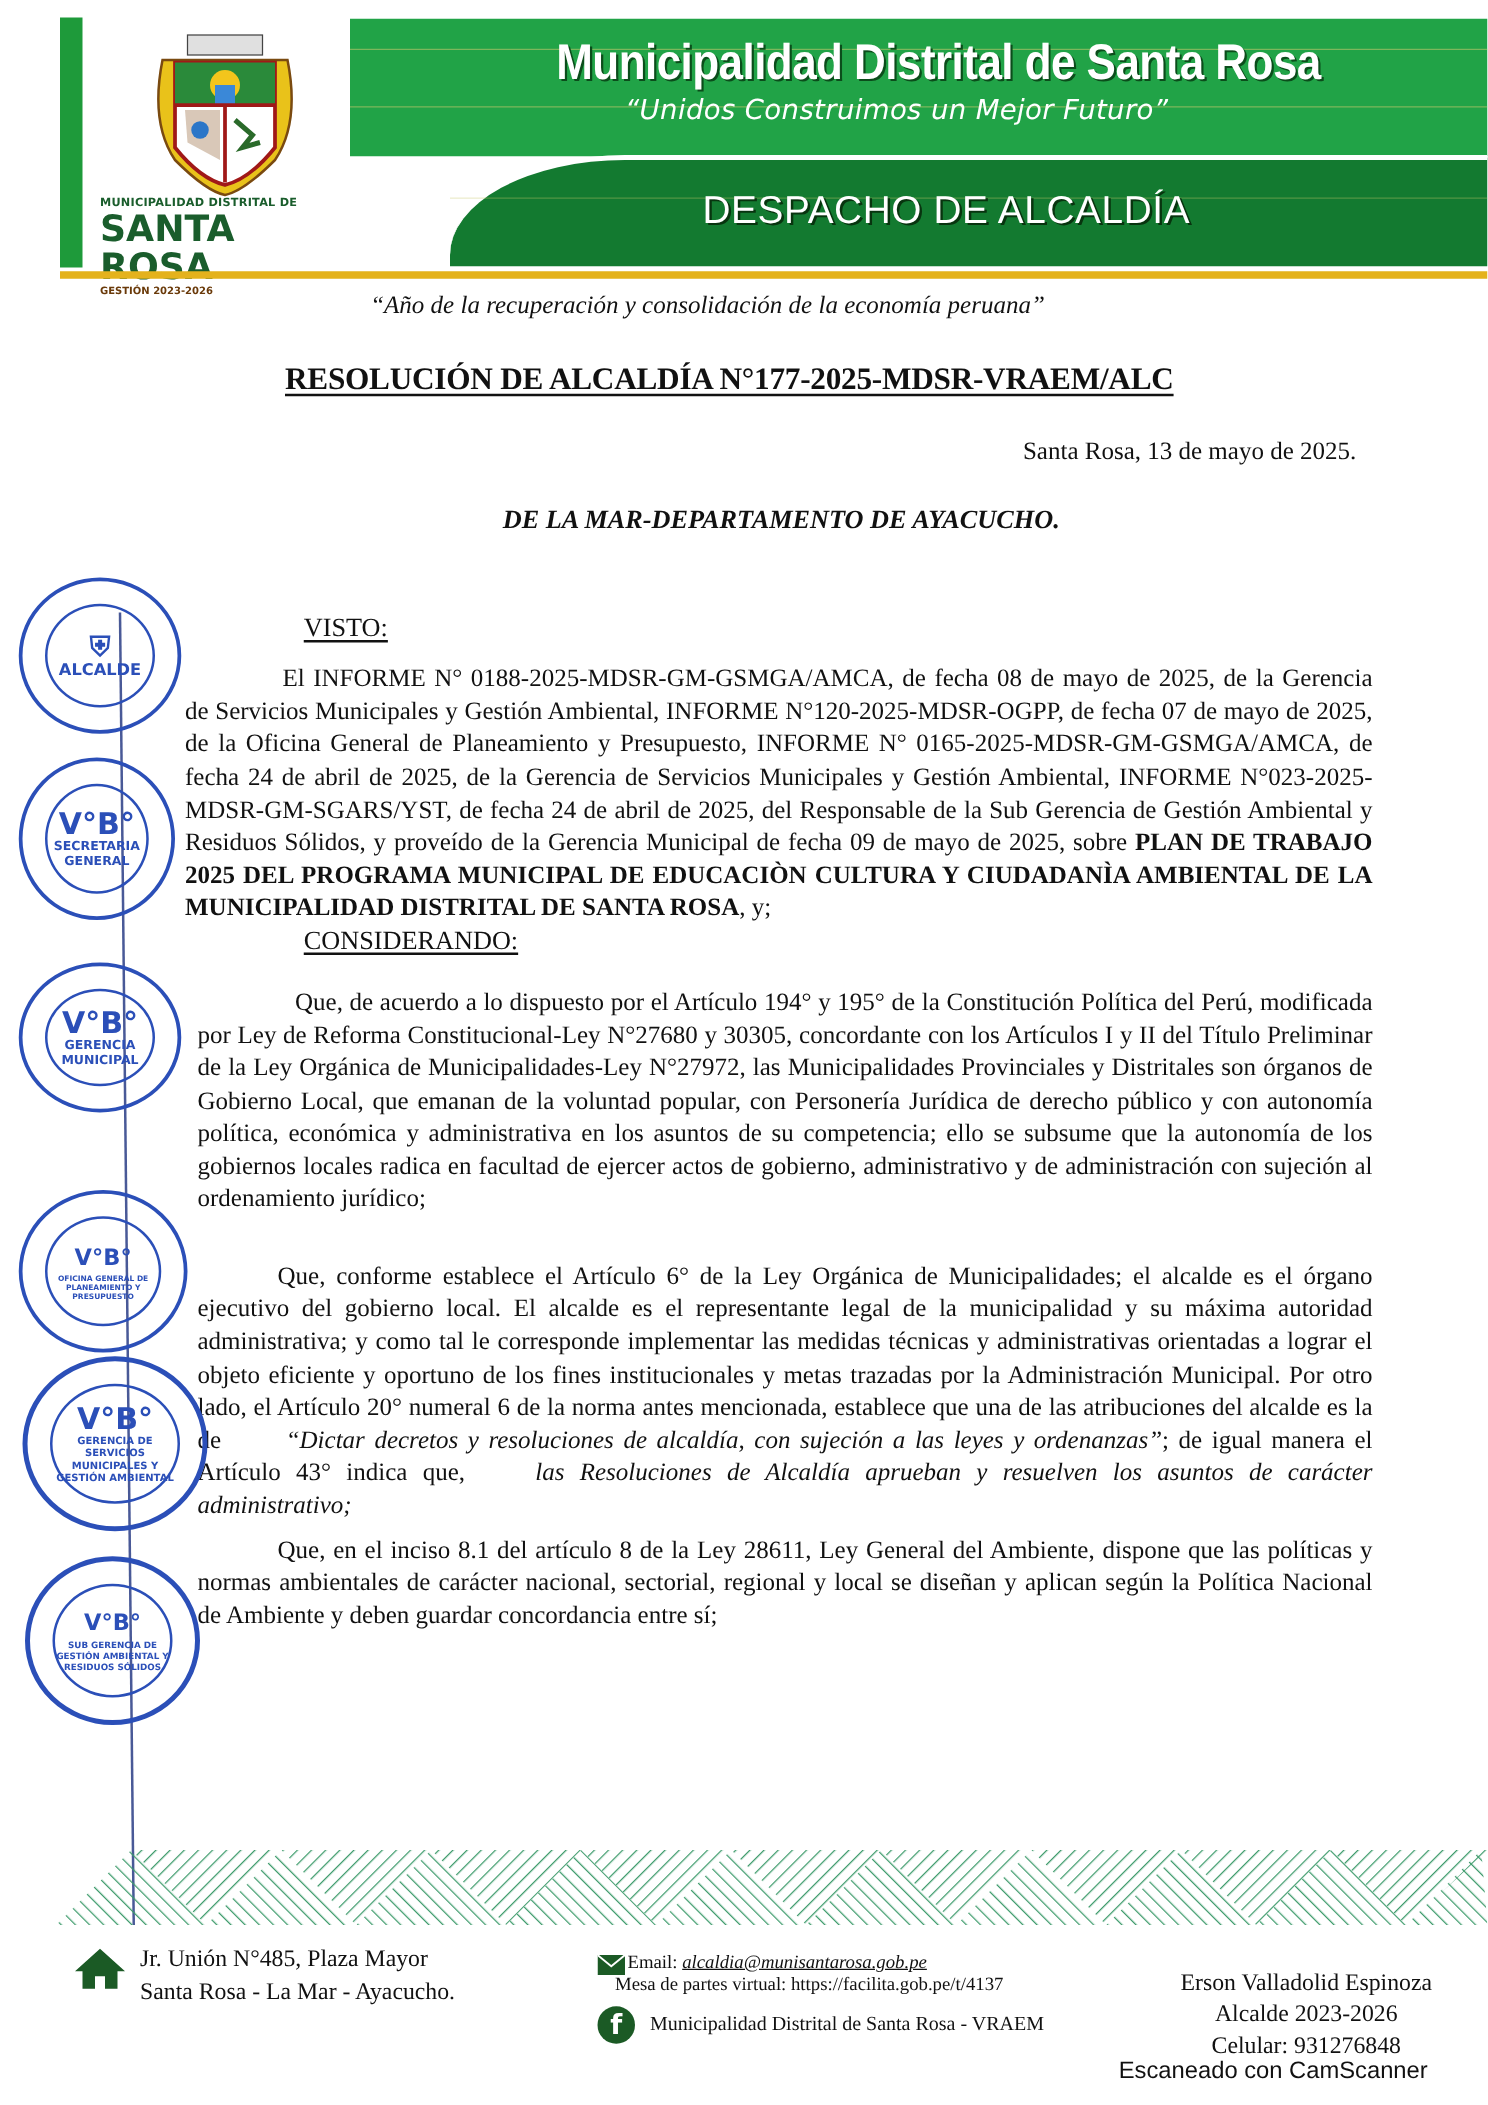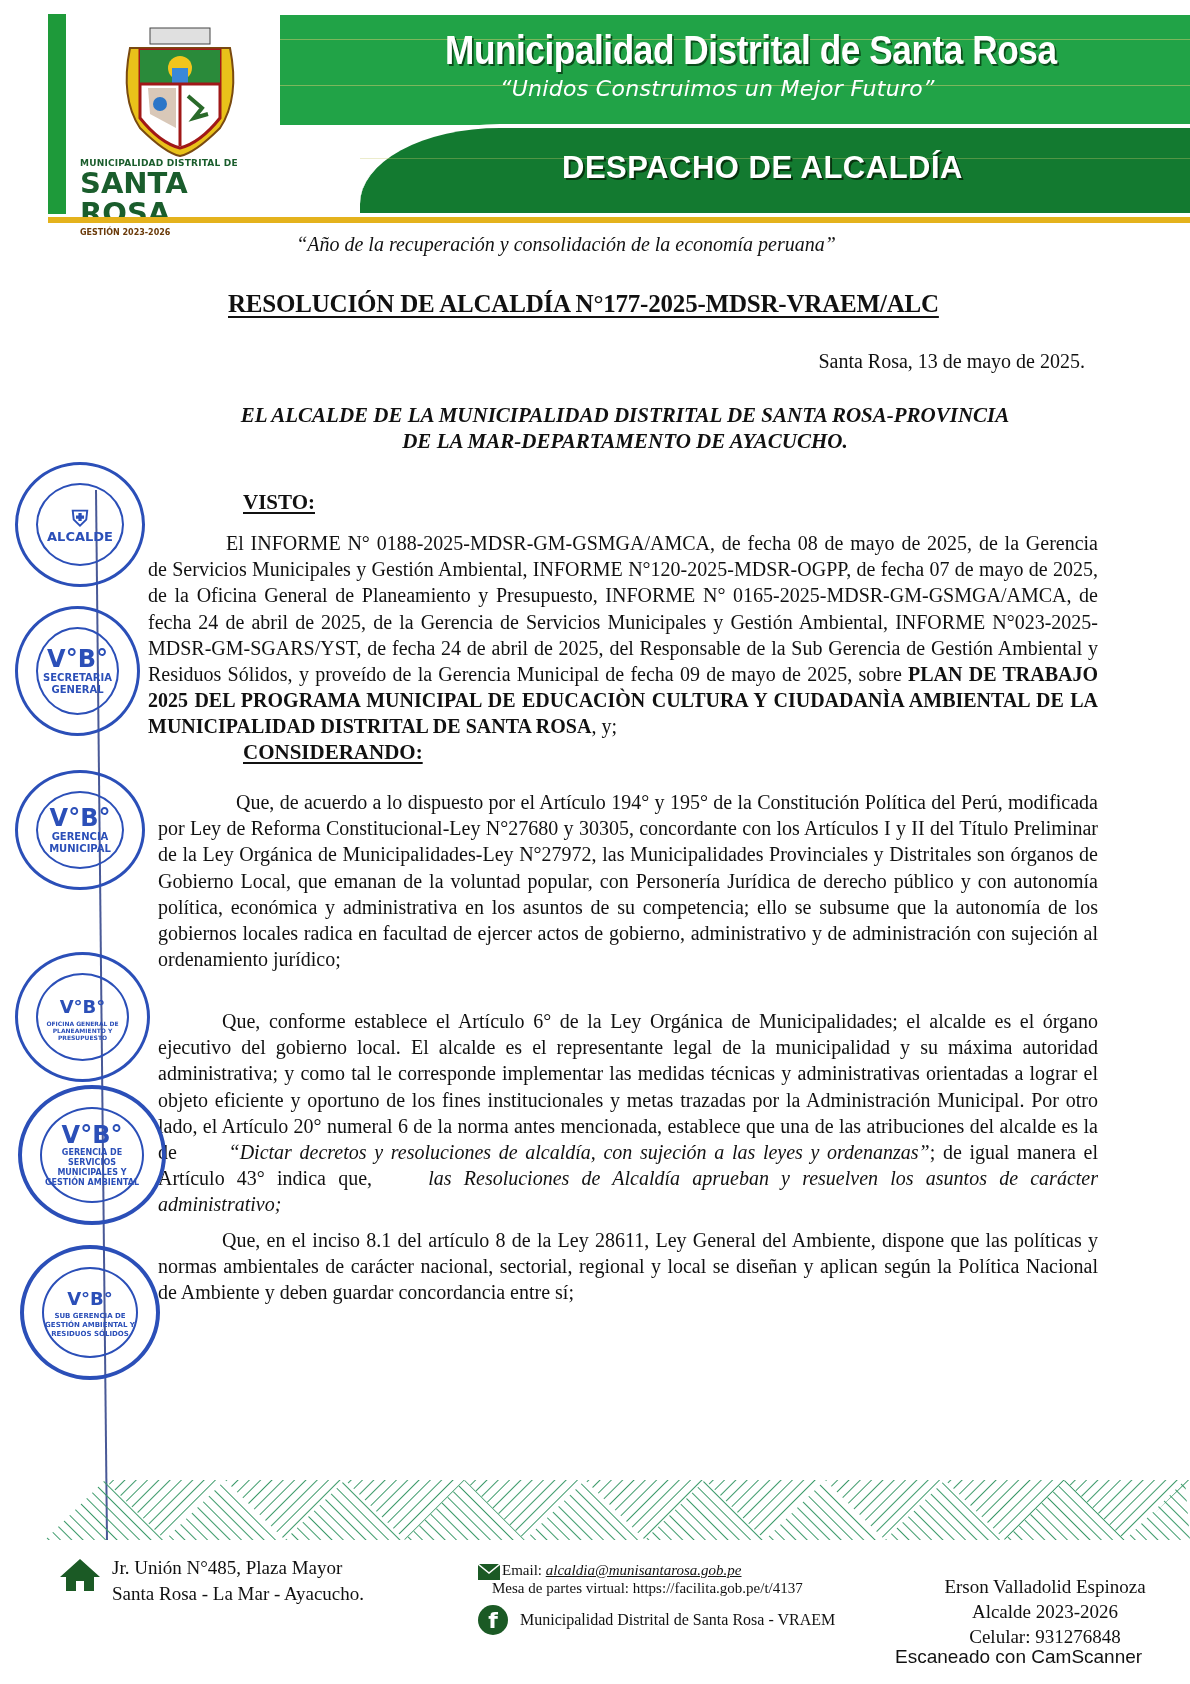--- a/index.html
+++ b/index.html
@@ -13,29 +13,29 @@
   .logo-t1 { font-size: 9px; font-weight: bold; letter-spacing: 0.2px; }
   .logo-t2 { font-size: 29px; font-weight: bold; line-height: 30px; letter-spacing: 0px; }
   .logo-t3 { font-size: 8px; font-weight: bold; color: #6a3a0a; }
 
   .band-top { position: absolute; left: 280px; top: 15px; width: 910px; height: 110px; background: #21a347; }
   .band-top .line { position: absolute; left: 0; width: 100%; height: 1px; background: #c8c86e; opacity: 0.55; }
   .band-bottom { position: absolute; left: 360px; top: 124px; width: 830px; height: 85px; background: #137a30; border-top-left-radius: 140px 80px; border-top: 4px solid #ffffff; }
   .band-bottom .line { position: absolute; left: 0; width: 100%; height: 1px; background: #c8c86e; opacity: 0.35; }
   .title-main { position: absolute; left: 445px; top: 28px; font-family: "Liberation Sans", sans-serif; font-weight: bold; font-size: 40px; color: #ffffff; letter-spacing: -0.5px; transform: scaleX(0.88); transform-origin: left top; text-shadow: 2px 2px 0 #0b4d1b; white-space: nowrap; }
   .title-slogan { position: absolute; left: 500px; top: 76px; font-family: "DejaVu Sans", sans-serif; font-style: italic; font-size: 22px; color: #ffffff; white-space: nowrap; letter-spacing: 0.3px; }
-  .title-despacho { position: absolute; left: 562px; top: 150px; font-family: "Liberation Sans", sans-serif; font-weight: bold; font-size: 31px; color: #ffffff; letter-spacing: 0.5px; text-shadow: 2px 2px 0 #08340f; white-space: nowrap; }
+  .title-despacho { position: absolute; left: 562px; top: 150px; font-family: "Liberation Sans", sans-serif; font-weight: normal; font-size: 31px; color: #ffffff; letter-spacing: 0.5px; text-shadow: 2px 2px 0 #08340f; white-space: nowrap; }
   .gold-rule { position: absolute; left: 48px; top: 217px; width: 1142px; height: 6px; background: #e4b21c; }
 
   
   .year-motto { position: absolute; left: 0; top: 233px; width: 1092px; text-align: center; font-style: italic; font-size: 20px; padding-left: 40px; box-sizing: border-box; }
   .res-title { position: absolute; left: 228px; top: 290px; font-weight: bold; font-size: 25px; text-decoration: underline; text-decoration-thickness: 2px; text-underline-offset: 4px; letter-spacing: -0.2px; white-space: nowrap; }
   .date { position: absolute; right: 105px; top: 350px; font-size: 20px; }
   .alcalde-heading { position: absolute; left: 150px; top: 402px; width: 950px; text-align: center; font-weight: bold; font-style: italic; font-size: 21px; line-height: 26px; }
-  .section-head { position: absolute; left: 243px; font-weight: bold; font-size: 21px; text-decoration: underline; text-decoration-thickness: 2px; text-underline-offset: 3px; }
+  .section-head { position: absolute; left: 243px; font-weight: normal; font-size: 21px; text-decoration: underline; text-decoration-thickness: 2px; text-underline-offset: 3px; }
   .para { position: absolute; font-size: 20px; line-height: 26.2px; text-align: justify; }
   .para .indent { display: inline-block; width: 78px; }
   .para b { font-weight: bold; }
   .para i { font-style: italic; margin-left: 44px; }
 
   
   .stamp { position: absolute; border: 3px solid #2b4fb8; border-radius: 50%; color: #2b4fb8; font-family: "DejaVu Sans", sans-serif; font-weight: bold; text-align: center; box-sizing: border-box; }
   .stamp .inner { position: absolute; left: 18px; top: 18px; right: 18px; bottom: 18px; border: 2px solid #2b4fb8; border-radius: 50%; display: flex; flex-direction: column; align-items: center; justify-content: center; }
   .stamp .vb { font-size: 24px; line-height: 26px; }
   .stamp .lbl { font-size: 10px; line-height: 12px; }
@@ -91,21 +91,20 @@
 </div>
 <div class="title-main">Municipalidad Distrital de Santa Rosa</div>
 <div class="title-slogan">“Unidos Construimos un Mejor Futuro”</div>
 <div class="title-despacho">DESPACHO DE ALCALDÍA</div>
 <div class="gold-rule"></div>
 
 <div class="year-motto">“Año de la recuperación y consolidación de la economía peruana”</div>
 <div class="res-title">RESOLUCIÓN DE ALCALDÍA N°177-2025-MDSR-VRAEM/ALC</div>
 <div class="date">Santa Rosa, 13 de mayo de 2025.</div>
 <div class="alcalde-heading">
-  <div>EL ALCALDE DE LA MUNICIPALIDAD DISTRITAL DE SANTA ROSA-PROVINCIA</div>
   <div>DE LA MAR-DEPARTAMENTO DE AYACUCHO.</div>
 </div>
 
 <div class="section-head" style="top:490px">VISTO:</div>
 <div class="para" style="left:148px; top:530px; width:950px;"><span class="indent"></span><span>El INFORME N° 0188-2025-MDSR-GM-GSMGA/AMCA, de fecha 08 de mayo de 2025, de la Gerencia de Servicios Municipales y Gestión Ambiental, INFORME N°120-2025-MDSR-OGPP, de fecha 07 de mayo de 2025, de la Oficina General de Planeamiento y Presupuesto, INFORME N° 0165-2025-MDSR-GM-GSMGA/AMCA, de fecha 24 de abril de 2025, de la Gerencia de Servicios Municipales y Gestión Ambiental, INFORME N°023-2025-MDSR-GM-SGARS/YST, de fecha 24 de abril de 2025, del Responsable de la Sub Gerencia de Gestión Ambiental y Residuos Sólidos, y proveído de la Gerencia Municipal de fecha 09 de mayo de 2025, sobre </span><b>PLAN DE TRABAJO 2025 DEL PROGRAMA MUNICIPAL DE EDUCACIÒN CULTURA Y CIUDADANÌA AMBIENTAL DE LA MUNICIPALIDAD DISTRITAL DE SANTA ROSA</b><span>, y;</span></div>
 
 <div class="section-head" style="top:740px">CONSIDERANDO:</div>
 <div class="para" style="left:158px; top:789px; width:940px;"><span class="indent"></span><span>Que, de acuerdo a lo dispuesto por el Artículo 194° y 195° de la Constitución Política del Perú, modificada por Ley de Reforma Constitucional-Ley N°27680 y 30305, concordante con los Artículos I y II del Título Preliminar de la Ley Orgánica de Municipalidades-Ley N°27972, las Municipalidades Provinciales y Distritales son órganos de Gobierno Local, que emanan de la voluntad popular, con Personería Jurídica de derecho público y con autonomía política, económica y administrativa en los asuntos de su competencia; ello se subsume que la autonomía de los gobiernos locales radica en facultad de ejercer actos de gobierno, administrativo y de administración con sujeción al ordenamiento jurídico;</span></div>
 
 <div class="para" style="left:158px; top:1008px; width:940px;"><span class="indent" style="width:64px"></span><span>Que, conforme establece el Artículo 6° de la Ley Orgánica de Municipalidades; el alcalde es el órgano ejecutivo del gobierno local. El alcalde es el representante legal de la municipalidad y su máxima autoridad administrativa; y como tal le corresponde implementar las medidas técnicas y administrativas orientadas a lograr el objeto eficiente y oportuno de los fines institucionales y metas trazadas por la Administración Municipal. Por otro lado, el Artículo 20° numeral 6 de la norma antes mencionada, establece que una de las atribuciones del alcalde es la de </span><i>“Dictar decretos y resoluciones de alcaldía, con sujeción a las leyes y ordenanzas”</i><span>; de igual manera el Artículo 43° indica que, </span><i>las Resoluciones de Alcaldía aprueban y resuelven los asuntos de carácter administrativo;</i></div>

